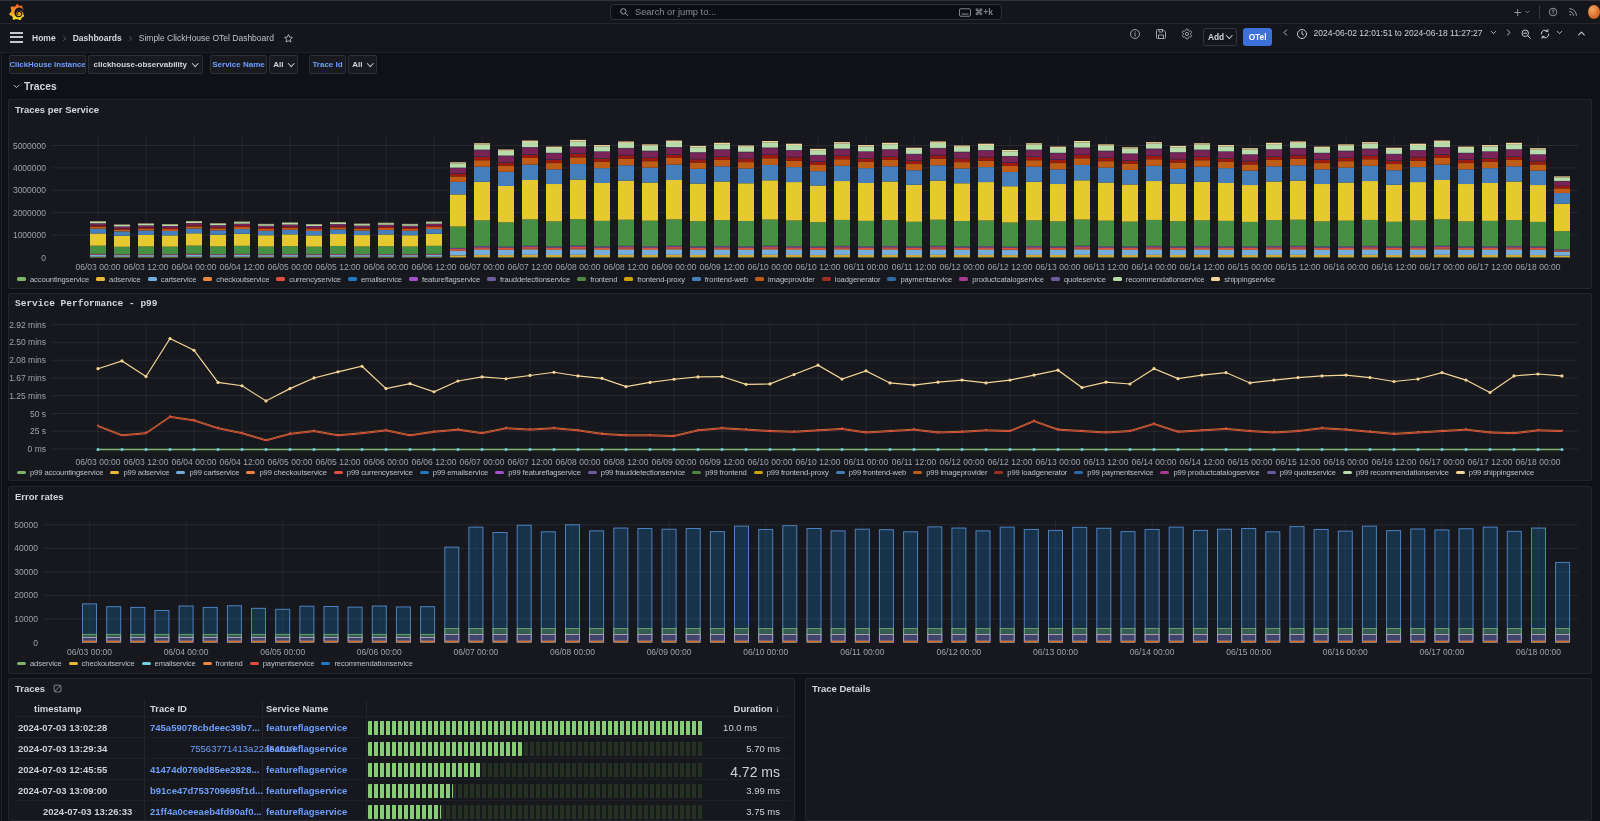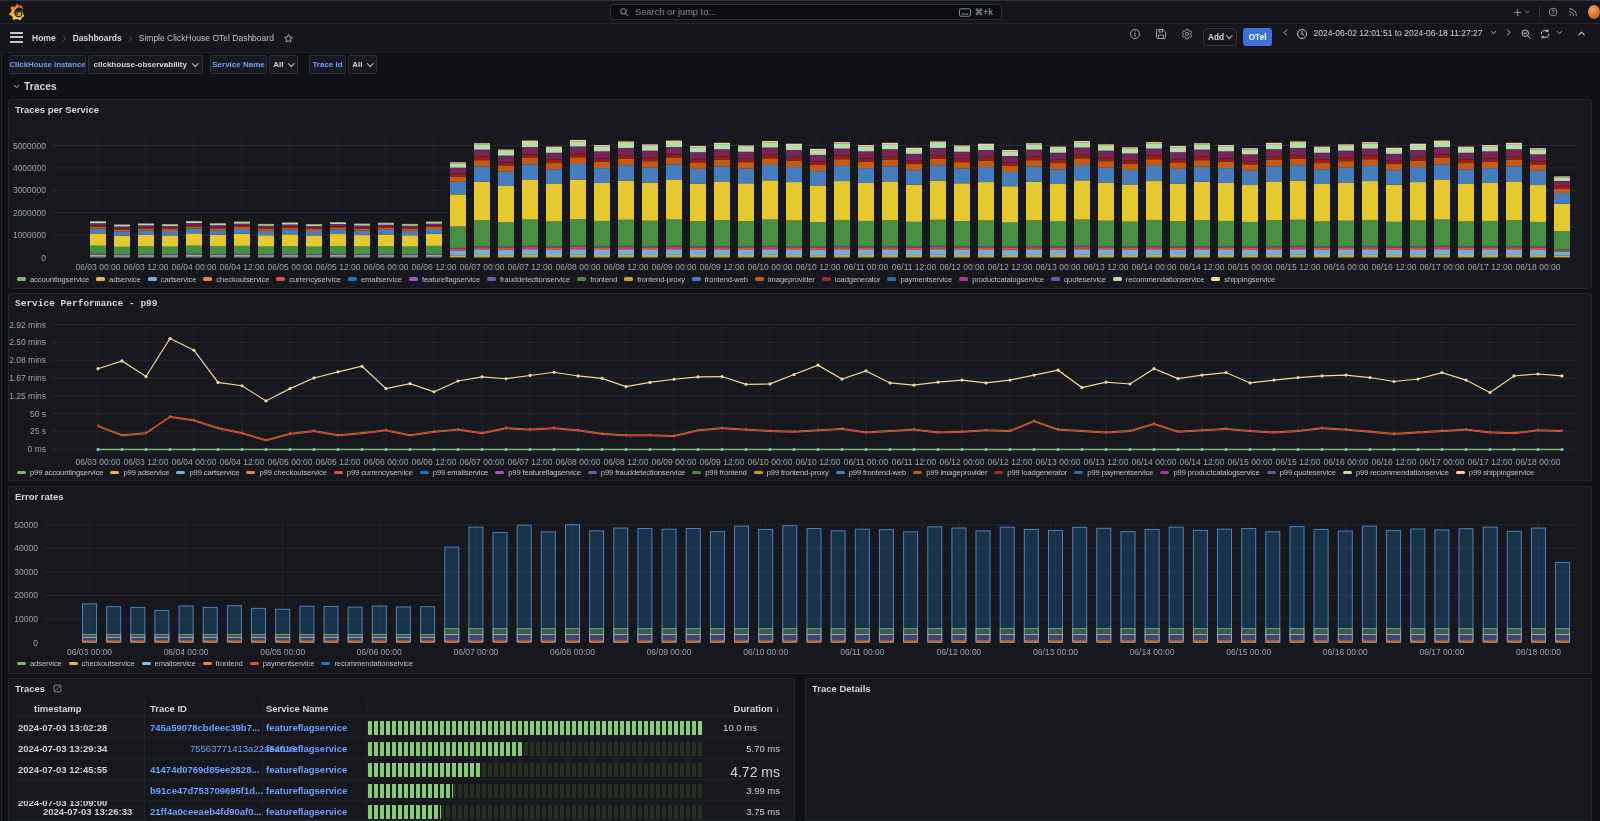--- a/index.html
+++ b/index.html
@@ -1981,21 +1981,21 @@
 <div class="led" style="left:368px; top:742px; width:154px; background:repeating-linear-gradient(90deg,#85cc75 0 4px,#16181d 4px 6px);"></div>
 <div class="abs" style="left:700px; top:743px; width:80px; text-align:right; font-size:9.5px; color:#d0d1d8;">5.70 ms</div>
 <div class="row-sep" style="left:14px; top:758px; width:775px;"></div>
 <div class="abs" style="left:18px; top:764px; font-size:9.5px; font-weight:bold; color:#d0d1d8;">2024-07-03 12:45:55</div>
 <div class="abs" style="left:150px; top:764px; font-size:9.5px; font-weight:bold; color:#6e9fff;">41474d0769d85ee2828...</div>
 <div class="abs" style="left:266px; top:764px; font-size:9.5px; font-weight:bold; color:#6e9fff;">featureflagservice</div>
 <div class="led" style="left:368px; top:763px; width:335px; background:repeating-linear-gradient(90deg,#243122 0 4px,#16181d 4px 6px);"></div>
 <div class="led" style="left:368px; top:763px; width:113px; background:repeating-linear-gradient(90deg,#85cc75 0 4px,#16181d 4px 6px);"></div>
 <div class="abs" style="left:700px; top:764px; width:80px; text-align:right; font-size:14px; color:#d0d1d8;">4.72 ms</div>
 <div class="row-sep" style="left:14px; top:779px; width:775px;"></div>
-<div class="abs" style="left:18px; top:785px; font-size:9.5px; font-weight:bold; color:#d0d1d8;margin-top:12px;">2024-07-03 13:09:00</div>
+<div class="abs" style="left:18px; top:785px; font-size:9.5px; font-weight:bold; color:#d0d1d8;">2024-07-03 13:09:00</div>
 <div class="abs" style="left:150px; top:785px; font-size:9.5px; font-weight:bold; color:#6e9fff;">b91ce47d753709695f1d...</div>
 <div class="abs" style="left:266px; top:785px; font-size:9.5px; font-weight:bold; color:#6e9fff;">featureflagservice</div>
 <div class="led" style="left:368px; top:784px; width:335px; background:repeating-linear-gradient(90deg,#243122 0 4px,#16181d 4px 6px);"></div>
 <div class="led" style="left:368px; top:784px; width:85px; background:repeating-linear-gradient(90deg,#85cc75 0 4px,#16181d 4px 6px);"></div>
 <div class="abs" style="left:700px; top:785px; width:80px; text-align:right; font-size:9.5px; color:#d0d1d8;">3.99 ms</div>
 <div class="row-sep" style="left:14px; top:800px; width:775px;"></div>
 <div class="abs" style="left:18px; top:806px; font-size:9.5px; font-weight:bold; color:#d0d1d8;margin-left:25px;">2024-07-03 13:26:33</div>
 <div class="abs" style="left:150px; top:806px; font-size:9.5px; font-weight:bold; color:#6e9fff;">21ff4a0ceeaeb4fd90af0...</div>
 <div class="abs" style="left:266px; top:806px; font-size:9.5px; font-weight:bold; color:#6e9fff;">featureflagservice</div>
 <div class="led" style="left:368px; top:805px; width:335px; background:repeating-linear-gradient(90deg,#243122 0 4px,#16181d 4px 6px);"></div>

